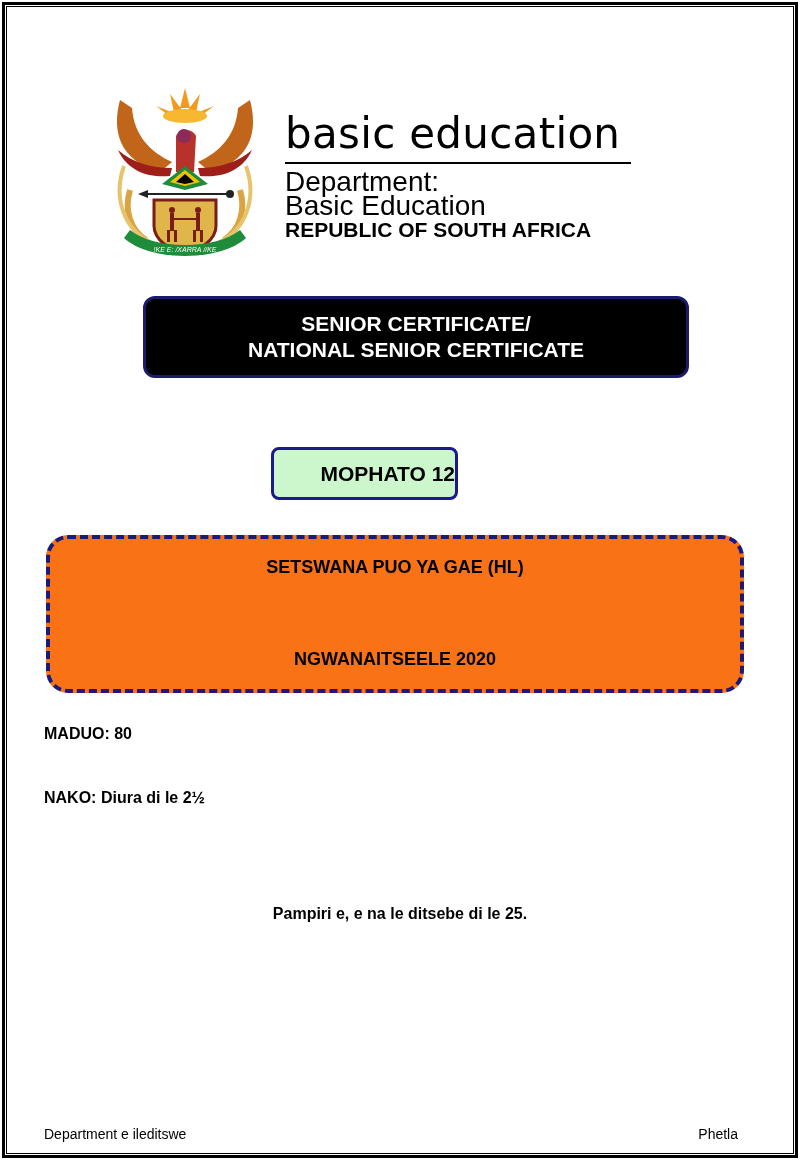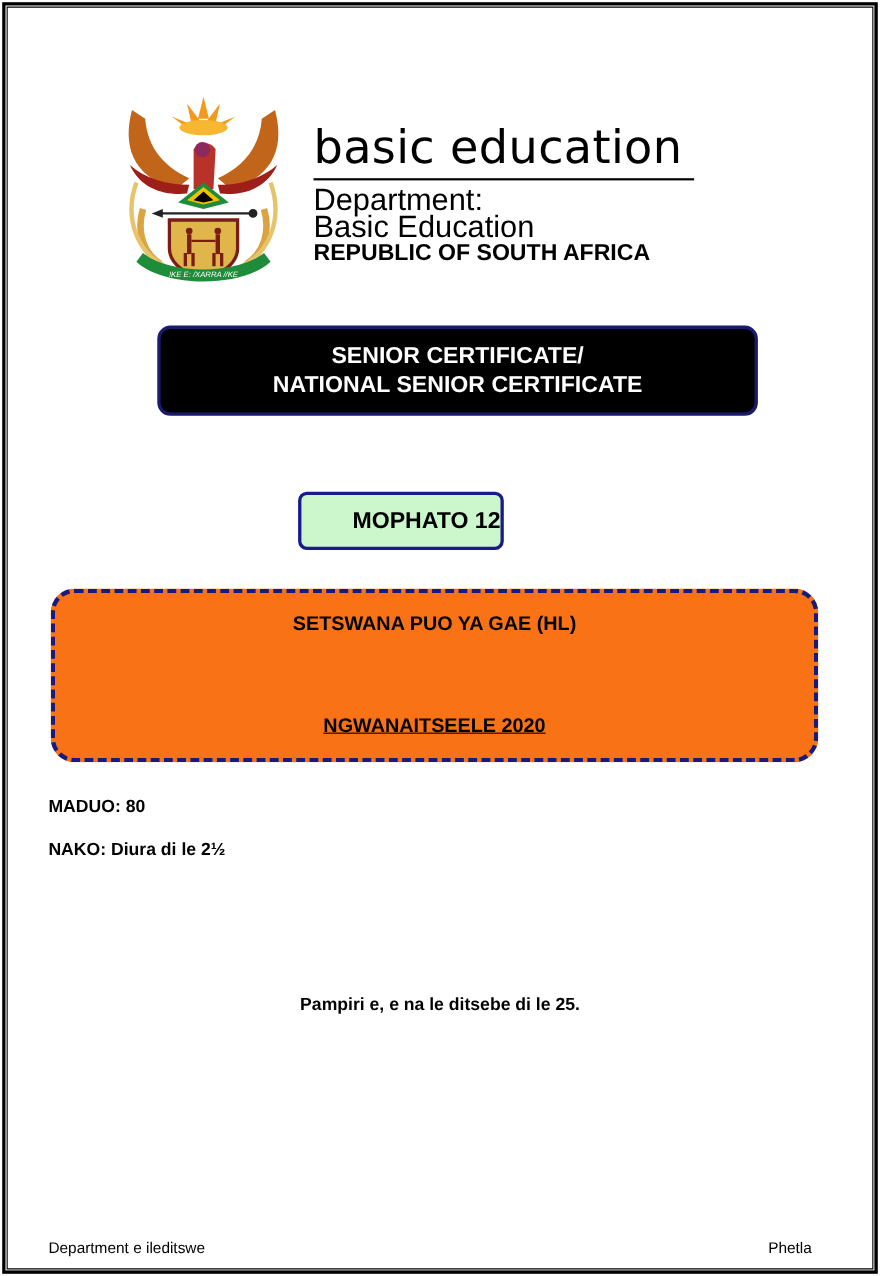--- a/index.html
+++ b/index.html
@@ -85,22 +85,22 @@
 
 <div class="cert-box">
   <div>SENIOR CERTIFICATE/</div>
   <div>NATIONAL SENIOR CERTIFICATE</div>
 </div>
 
 <div class="grade-box">MOPHATO 12</div>
 
 <div class="subject-box">
   <div class="subject-line" style="top:18px;">SETSWANA PUO YA GAE (HL)</div>
-  <div class="subject-line" style="top:110px;text-decoration:underline;">NGWANAITSEELE 2020</div>
+  <div class="subject-line" style="top:110px;">NGWANAITSEELE 2020</div>
 </div>
 
 <div class="meta" style="top:725px;">MADUO:  80</div>
-<div class="meta" style="top:764px;">NAKO: Diura di le 2½</div>
+<div class="meta" style="top:789px;">NAKO: Diura di le 2½</div>
 
 <div class="pages-note">Pampiri e, e na le ditsebe di le 25.</div>
 
 <div class="footer-left">Department e ileditswe</div>
 <div class="footer-right">Phetla</div>
 
 </body></html>

